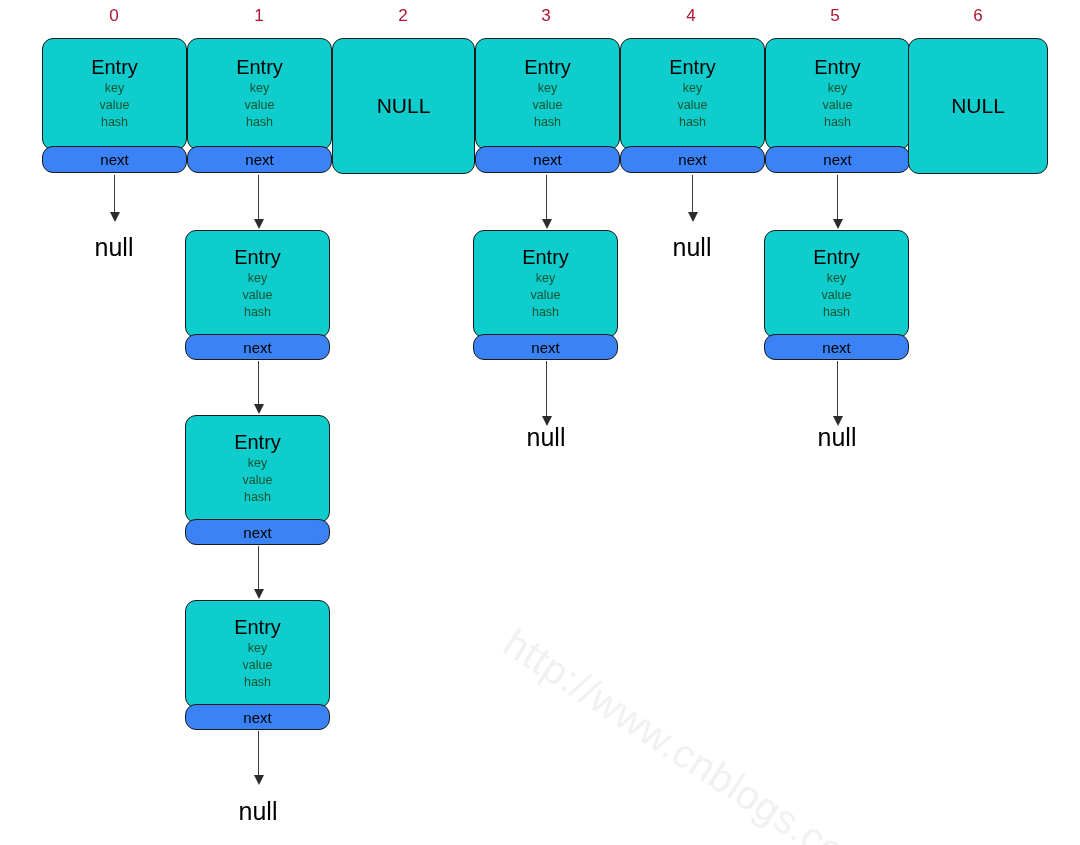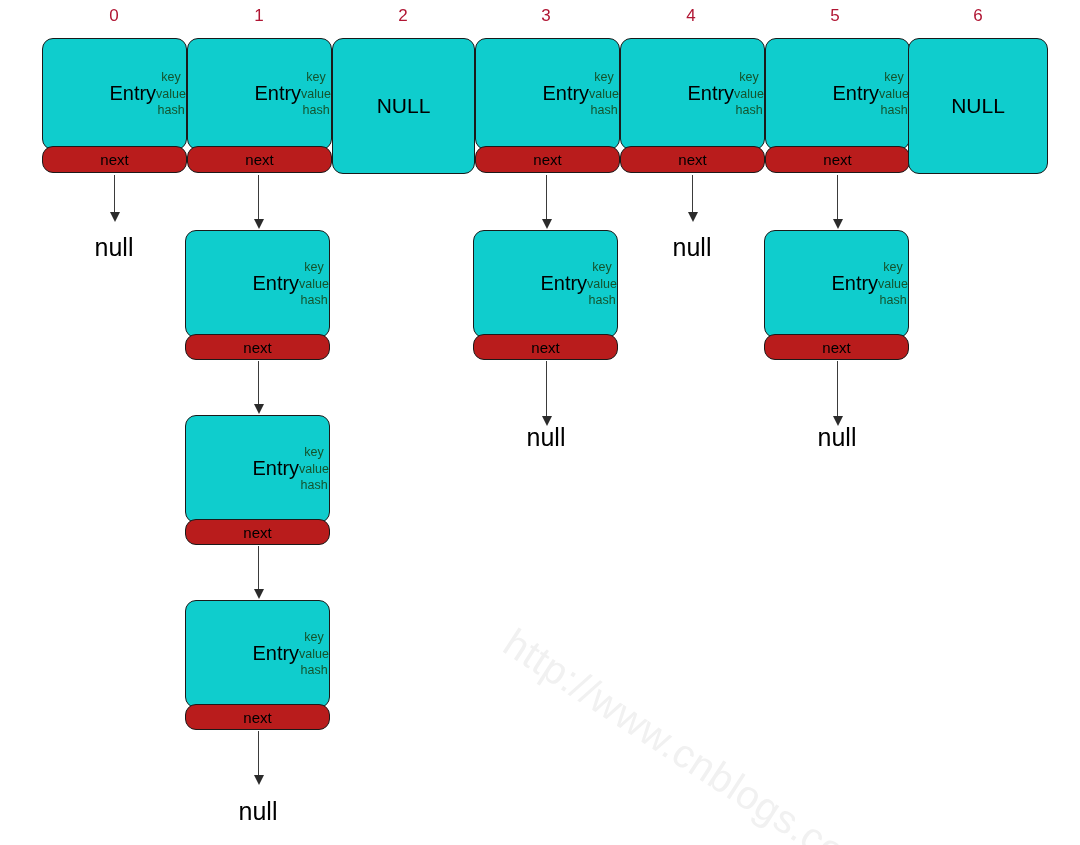--- a/index.html
+++ b/index.html
@@ -53,44 +53,44 @@
   .node-body {
     position: absolute;
     left: 0;
     top: 0;
     width: 100%;
     box-sizing: border-box;
     background: #0fcdcd;
     border: 1.6px solid #1a1a1a;
     border-radius: 11px;
     display: flex;
-    flex-direction: row;
+    flex-direction: column;
     align-items: center;
-    justify-content: flex-end;
+    justify-content: center;
   }
   .node-title {
     font-size: 20px;
     color: #000000;
     line-height: 1.05;
     margin-bottom: 2px;
   }
   .node-fields {
     font-size: 12.5px;
     color: #14532d;
     line-height: 1.35;
     text-align: center;
   }
   .node-fields div { white-space: nowrap; }
 
   .node-next {
     position: absolute;
     left: 0;
     width: 100%;
     box-sizing: border-box;
-    background: #b91c1c;
+    background: #3b82f6;
     border: 1.6px solid #1a1a1a;
     border-radius: 11px;
     display: flex;
     align-items: center;
     justify-content: center;
     font-size: 15px;
     color: #000000;
   }
 
   

